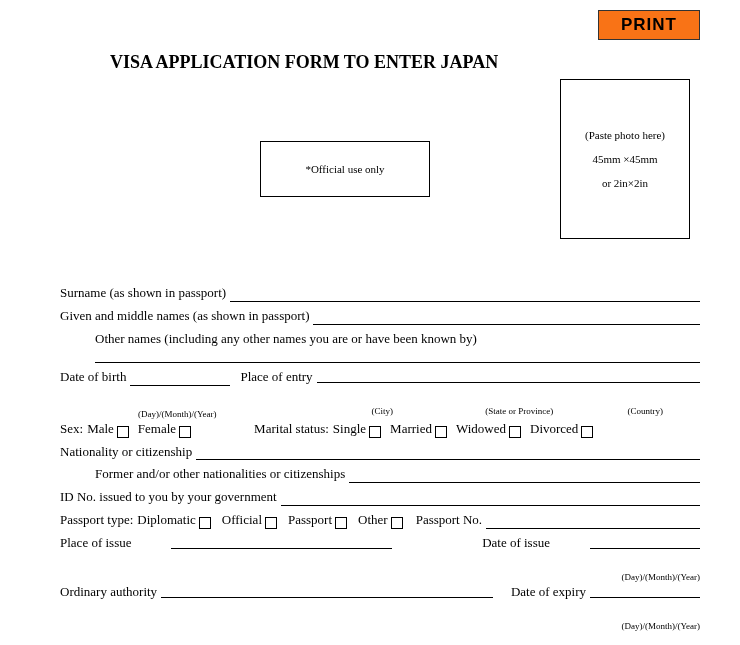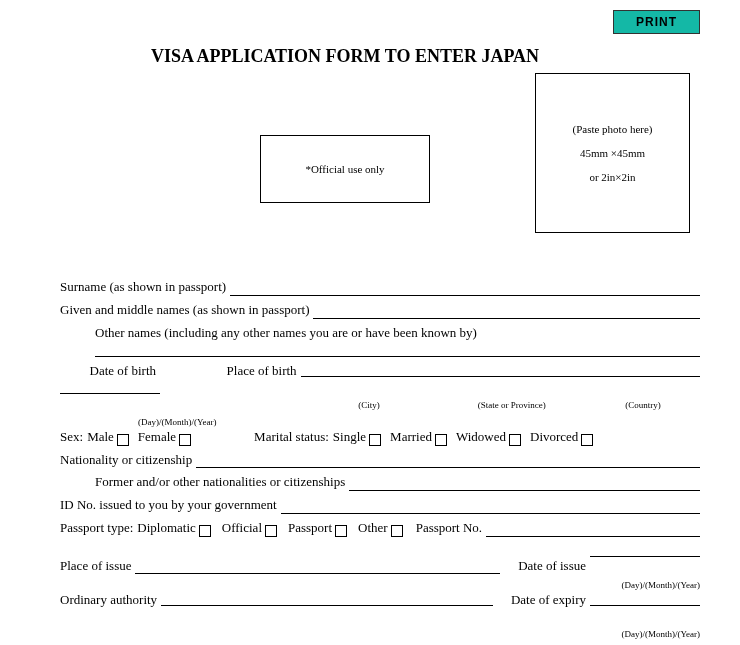--- a/index.html
+++ b/index.html
@@ -13,59 +13,58 @@
   }
   .page {
     padding: 10px 40px 20px 60px;
   }
   .print-wrap {
     text-align: right;
     margin-bottom: 12px;
   }
   .print-btn {
     display: inline-block;
-    background: #14b8a6;
+    background: #f97316;
     border: 1px solid #333;
     padding: 4px 22px;
-    font-size: 12px;
+    font-size: 17px;
     letter-spacing: 1px;
     cursor: pointer;
     font-family: Arial, sans-serif;
     font-weight: bold;
   }
   .title {
-    text-align: center;
     font-size: 18px;
     font-weight: bold;
     margin-bottom: 26px;
     margin-left: 50px;
     margin-right: 120px;
   }
   .boxes {
     position: relative;
     height: 180px;
     margin-bottom: 6px;
   }
   .official-box {
     position: absolute;
     left: 200px;
     top: 42px;
     width: 170px;
-    height: 68px;
+    height: 56px;
     border: 1px solid #000;
     display: flex;
     align-items: center;
     justify-content: center;
     font-size: 11px;
   }
   .photo-box {
     position: absolute;
     right: 10px;
     top: -20px;
-    width: 155px;
+    width: 130px;
     height: 160px;
     border: 1px solid #000;
     display: flex;
     flex-direction: column;
     align-items: center;
     justify-content: center;
     font-size: 11px;
     gap: 12px;
     text-align: center;
   }
@@ -149,28 +148,28 @@
 
   <div class="indent">
     <span class="label">Other names (including any other names you are or have been known by)</span>
   </div>
   <div class="row indent row-tight">
     <span class="line"></span>
   </div>
 
   <div class="row" style="align-items:flex-start;">
     <span class="stack" style="align-items:flex-start;">
-      <span style="display:flex;align-items:flex-end;flex-direction:column;">
+      <span style="display:flex;align-items:flex-end;">
         <span class="label">Date of birth</span>
         <span class="line-fixed" style="width:100px;"></span>
       </span>
       <span class="sub" style="margin-left:78px;">(Day)/(Month)/(Year)</span>
     </span>
     <span class="gap"></span>
-    <span class="label">Place of birth</span>
+    <span class="label">Place of entry</span>
     <span class="stack" style="flex:1.2;">
       <span class="line" style="width:100%;"></span>
       <span class="sub">(City)</span>
     </span>
     <span class="stack" style="flex:1.3;">
       <span class="line" style="width:100%;"></span>
       <span class="sub">(State or Province)</span>
     </span>
     <span class="stack" style="flex:1;">
       <span class="line" style="width:100%;"></span>
@@ -226,21 +225,21 @@
     <span>Passport</span>
     <span class="chk"></span>
     <span style="width:8px;"></span>
     <span>Other</span>
     <span class="chk"></span>
     <span style="width:10px;"></span>
     <span class="label">Passport No.</span>
     <span class="line"></span>
   </div>
 
-  <div class="row" style="align-items:center;">
+  <div class="row" style="align-items:flex-start;gap:36px;">
     <span class="label">Place of issue</span>
     <span class="line"></span>
     <span style="width:18px;"></span>
     <span class="label">Date of issue</span>
     <span class="stack" style="width:110px;align-items:flex-end;">
       <span class="line" style="width:100%;"></span>
       <span class="sub">(Day)/(Month)/(Year)</span>
     </span>
   </div>
 

